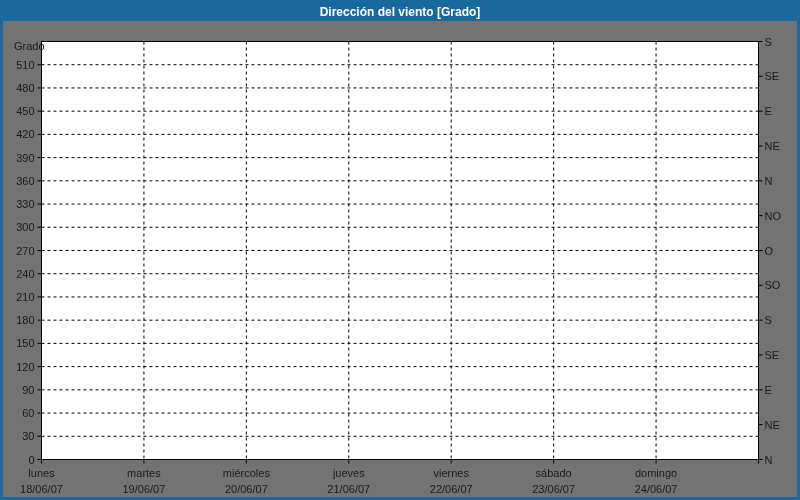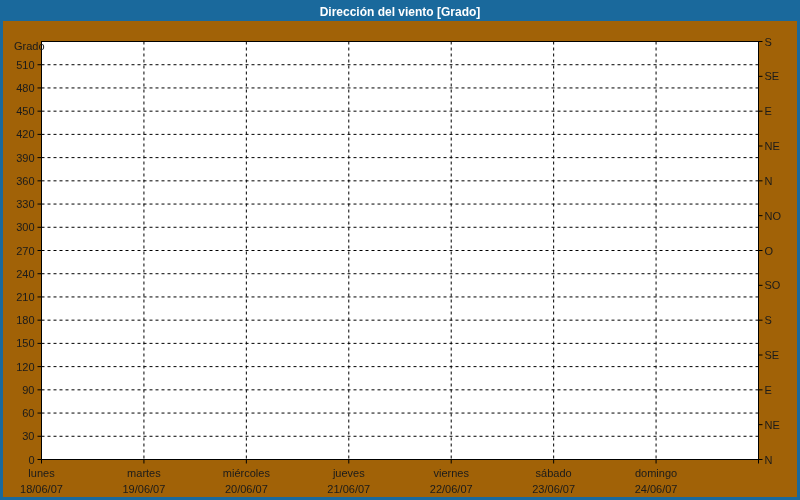--- a/index.html
+++ b/index.html
@@ -1,19 +1,19 @@
 <!DOCTYPE html>
 <html><head>
 <meta charset="utf-8">
 <style>
   html,body{margin:0;padding:0;}
   body{width:800px;height:500px;overflow:hidden;font-family:"Liberation Sans",sans-serif;}
   .win{
     box-sizing:border-box;width:800px;height:500px;
-    border:3px solid #1A699C;background:#a16207;
+    border:3px solid #1A699C;background:#737373;
   }
   .titlebar{
     height:18px;background:#1A699C;color:#fff;
     display:flex;align-items:center;justify-content:center;
     font-size:12px;font-weight:bold;line-height:18px;
   }
   .chartwrap{position:relative;width:794px;height:476px;}
   svg{display:block;}
   text{fill:#1b1b1b;font-family:"Liberation Sans",sans-serif;font-size:11px;}
 </style>

